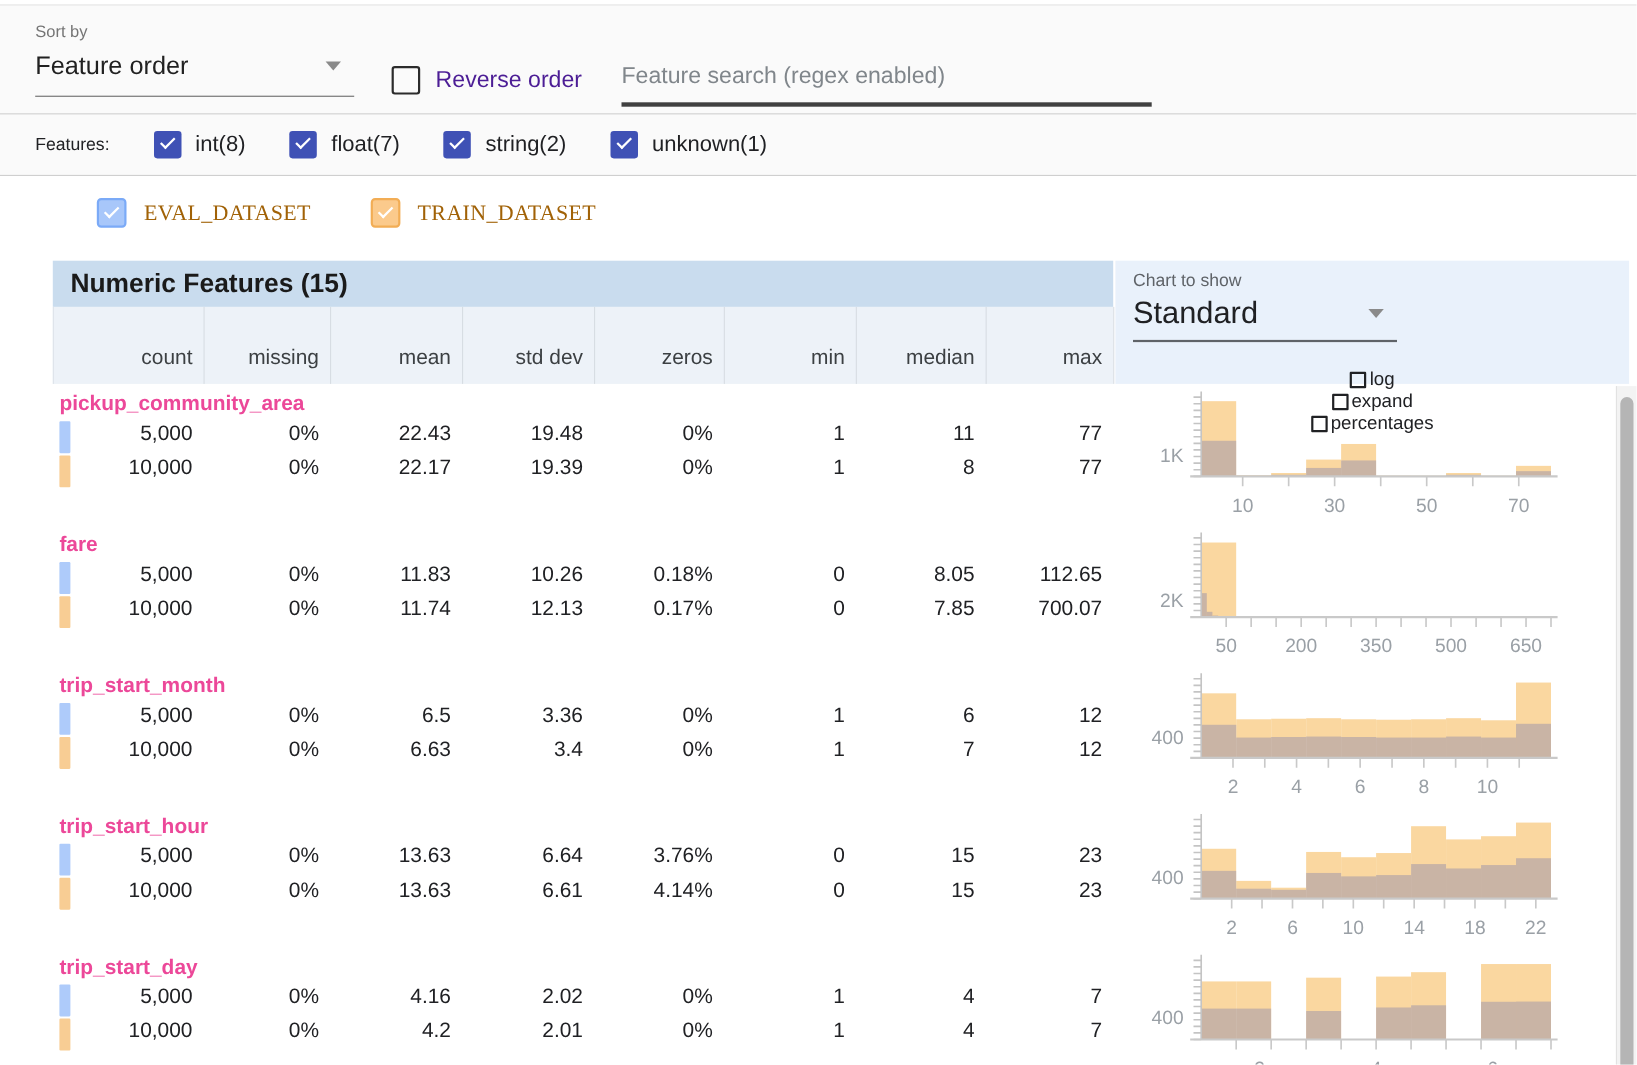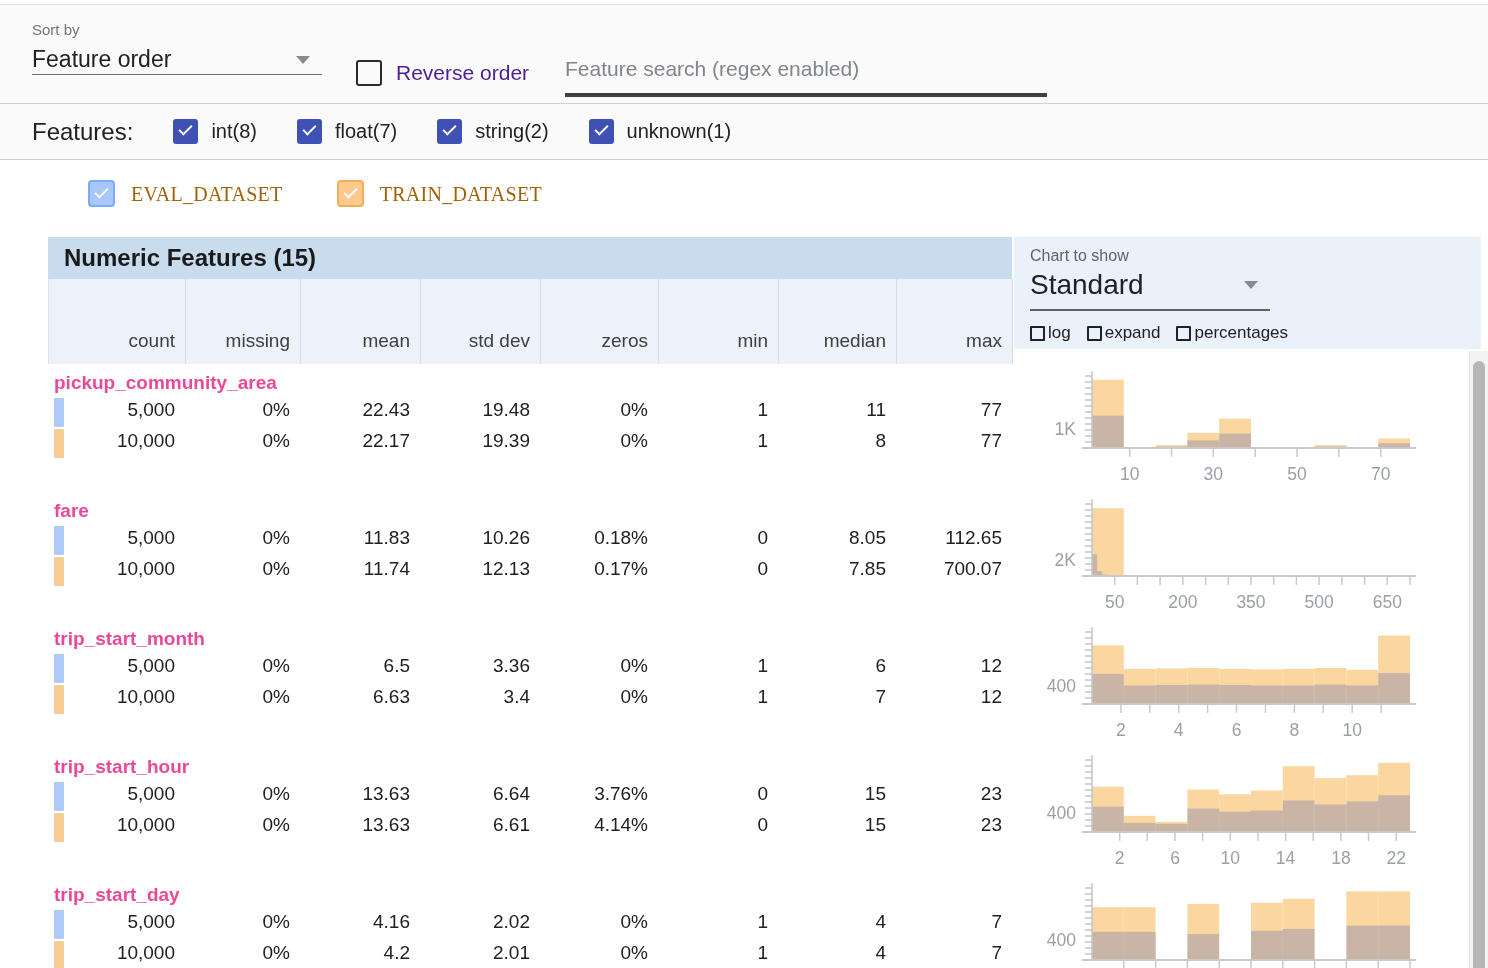--- a/index.html
+++ b/index.html
@@ -5,69 +5,69 @@
   * { box-sizing: border-box; margin: 0; padding: 0; }
   body { font-family: "Liberation Sans", sans-serif; background: #fff; }
   .page { position: relative; width: 1488px; height: 968px; overflow: hidden; background: #fff; }
 
   
   .toolbar { position: relative; margin-top: 4px; height: 100px; background: #fafafa;
              border-top: 1px solid #e4e4e4; border-bottom: 1px solid #cfcfcf; }
   .sort-field { position: absolute; left: 32px; top: 16px; width: 290px; }
   .field-label { font-size: 15px; color: #757575; margin-bottom: 8px; }
   .select { display: flex; align-items: center; justify-content: space-between;
-            border-bottom: 1.5px solid #6b6b6b; padding-bottom: 1px; cursor: pointer; gap: 48px; }
+            border-bottom: 1.5px solid #6b6b6b; padding-bottom: 14px; cursor: pointer; gap: 48px; }
   .select .sel-value { font-size: 23px; color: #212121; }
   .dd-arrow { width: 0; height: 0; border-left: 7px solid transparent; border-right: 7px solid transparent;
               border-top: 8px solid #8a8a8a; margin-right: 12px; }
   .reverse-wrap { position: absolute; left: 356px; top: 55px; display: flex; align-items: center; }
   .cb-outline { width: 26px; height: 26px; border: 2.5px solid #2b2b2b; border-radius: 3px; background: #fafafa; }
   .reverse-label { font-size: 21px; color: #4c1d95; margin-left: 14px; }
   .search-wrap { position: absolute; left: 565px; top: 52px; width: 482px; }
   .search-wrap input { width: 100%; background: transparent; border: none; outline: none;
                        border-bottom: 4px solid #404040; font-size: 21px; padding-bottom: 12px;
                        font-family: "Liberation Sans", sans-serif; color: #5f6368; }
   .search-wrap input::placeholder { color: #80868b; opacity: 1; }
 
   
   .features-bar { height: 56px; background: #fafafa; border-bottom: 1px solid #cfcfcf;
                   display: flex; align-items: center; padding-left: 32px; }
-  .features-label { font-size: 24px; color: #202124; margin-right: 40px; }
+  .features-label { font-size: 16px; color: #202124; margin-right: 40px; }
   .type-item { display: flex; align-items: center; margin-right: 40px; cursor: pointer; }
   .cb-indigo { width: 25px; height: 25px; background: #3f51b5; border-radius: 3px; }
   .check { display: block; width: 13px; height: 7px; border-left: 2.5px solid #fff;
            border-bottom: 2.5px solid #fff; transform: rotate(-45deg); margin: 6px auto 0; }
   .type-label { font-size: 20px; color: #202124; margin-left: 13px; }
 
   
   .legend { height: 77px; padding: 20px 0 0 88px; display: flex; }
   .legend-item { display: flex; align-items: flex-start; margin-right: 54px; cursor: pointer; }
   .cb-ds { width: 27px; height: 27px; border-radius: 4px; }
   .cb-eval { background: #a8c7fa; border: 2px solid #7baaf7; }
   .cb-train { background: #fbca8c; border: 2px solid #f2ad55; }
   .legend-label { font-size: 20px; color: #a16207; margin-left: 16px; margin-top: 3px; letter-spacing: .3px; font-family: Liberation Serif, serif; }
 
   
   .table-area { margin-left: 48px; }
   .head-flex { display: flex; }
   .left-head { width: 966px; }
   .table-title { width: 964px; height: 42px; background: #c9dcee; font-size: 24px; font-weight: bold;
                  color: #1a1a1a; line-height: 42px; padding-left: 16px; }
-  .col-headers { width: 964px; height: 85px; background: #edf2f8; display: grid;
+  .col-headers { width: 964px; height: 70px; background: #edf2f8; display: grid;
                  grid-template-columns: 137px 115px 120px 120px 118px 120px 118px 116px;
                  border-left: 1px solid #dde3e9; }
   .hcell { border-right: 1px solid #d7dde3; display: flex; align-items: flex-end; justify-content: flex-end;
            padding: 0 10px 12px 0; font-size: 19px; color: #3c4043; }
 
   .chart-panel { width: 467px; height: 112px; background: #e9f1fb; padding: 10px 0 0 16px; }
   .panel-label { font-size: 16px; color: #5f6368; }
   .panel-select { width: 240px; margin-top: 4px; border-bottom: 2px solid #5f6368; padding-bottom: 8px;
                   display: flex; align-items: center; justify-content: space-between; cursor: pointer; }
   .panel-select .sel-value { font-size: 28px; color: #202124; }
-  .panel-checks { display: flex; align-items: center; margin-top: 12px; }
+  .panel-checks { display: flex; align-items: center; margin-top: 24px; flex-direction: column; }
   .pcheck { display: flex; align-items: center; margin-right: 16px; cursor: pointer; }
   .cb-small { width: 15px; height: 15px; border: 2px solid #202124; border-radius: 1px; background: transparent; }
   .pcheck-label { font-size: 17px; color: #202124; margin-left: 3px; }
 
   
   .frow { display: flex; height: 128px; }
   .stats { width: 966px; }
   .fname { height: 30px; line-height: 30px; padding: 4px 0 0 6px; font-size: 19px; font-weight: bold; color: #ec4899; }
   .drow { display: grid; grid-template-columns: 137px 115px 120px 120px 118px 120px 118px 116px;
           height: 31px; align-items: center; }

